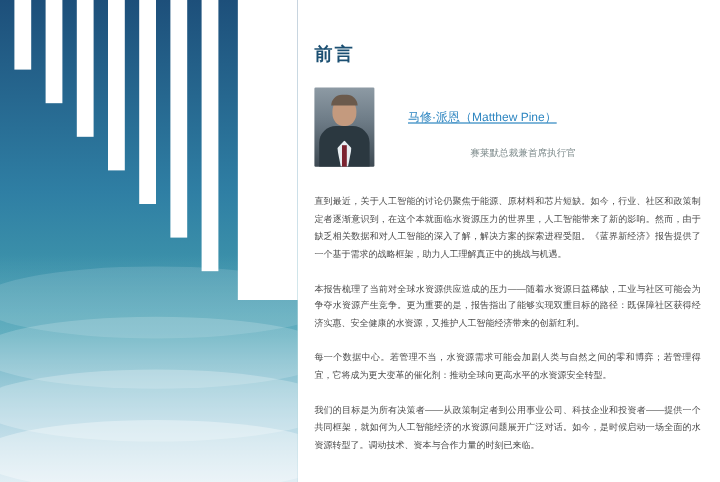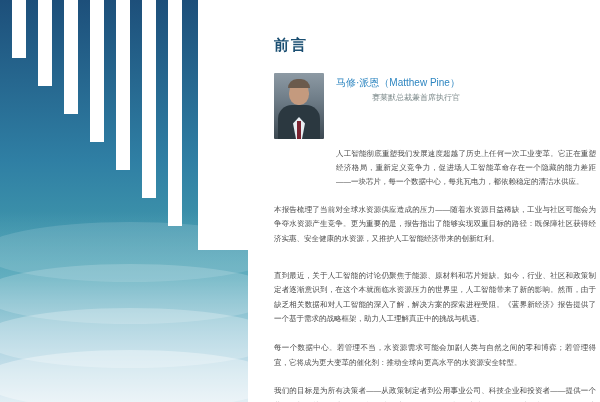--- a/index.html
+++ b/index.html
@@ -63,21 +63,21 @@
   .stripe {
     position: absolute;
     top: 0;
     width: 14px;
     background: #ffffff;
   }
 
   
   .content {
     position: absolute;
-    left: 274px;
+    left: 262px;
     top: 0;
     width: 322px;
     height: 402px;
   }
   .doc-title {
     margin: 36px 0 0 0;
     font-size: 15px;
     font-weight: bold;
     color: #1b4f72;
     letter-spacing: 2px;
@@ -141,21 +141,22 @@
     background: #7b2330;
   }
   .author-meta {
     margin-left: 12px;
     padding-top: 2px;
   }
   .author-name {
     font-size: 10px;
     color: #2e86c1;
     line-height: 1.5;
-    margin: 0;
+    margin: 16px;
+    text-decoration: underline;
   }
   .author-role {
     font-size: 8px;
     color: #7f8c8d;
     line-height: 1.6;
     margin: 2px 0 0 0;
     text-align: right;
   }
   .lead-para {
     font-size: 7.5px;
@@ -207,21 +208,20 @@
         <div class="tie"></div>
         <div class="head"></div>
         <div class="hair"></div>
       </div>
       <div class="author-meta">
         <p class="author-name">马修·派恩（Matthew Pine）</p>
         <p class="author-role">赛莱默总裁兼首席执行官</p>
       </div>
     </div>
 
-    <p class="lead-para">人工智能彻底重塑我们发展速度超越了历史上任何一次工业变革。它正在重塑经济格局，重新定义竞争力，促进场人工智能革命存在一个隐藏的能力差距——一块芯片，每一个数据中心，每兆瓦电力，都依赖稳定的清洁水供应。</p>
-
+
+    <p class="body-para first">直到最近，关于人工智能的讨论仍聚焦于能源、原材料和芯片短缺。如今，行业、社区和政策制定者逐渐意识到，在这个本就面临水资源压力的世界里，人工智能带来了新的影响。然而，由于缺乏相关数据和对人工智能的深入了解，解决方案的探索进程受阻。《蓝界新经济》报告提供了一个基于需求的战略框架，助力人工理解真正中的挑战与机遇。</p>
     <p class="body-para">本报告梳理了当前对全球水资源供应造成的压力——随着水资源日益稀缺，工业与社区可能会为争夺水资源产生竞争。更为重要的是，报告指出了能够实现双重目标的路径：既保障社区获得经济实惠、安全健康的水资源，又推护人工智能经济带来的创新红利。</p>
-    <p class="body-para first">直到最近，关于人工智能的讨论仍聚焦于能源、原材料和芯片短缺。如今，行业、社区和政策制定者逐渐意识到，在这个本就面临水资源压力的世界里，人工智能带来了新的影响。然而，由于缺乏相关数据和对人工智能的深入了解，解决方案的探索进程受阻。《蓝界新经济》报告提供了一个基于需求的战略框架，助力人工理解真正中的挑战与机遇。</p>
     <p class="body-para">每一个数据中心。若管理不当，水资源需求可能会加剧人类与自然之间的零和博弈；若管理得宜，它将成为更大变革的催化剂：推动全球向更高水平的水资源安全转型。</p>
     <p class="body-para">我们的目标是为所有决策者——从政策制定者到公用事业公司、科技企业和投资者——提供一个共同框架，就如何为人工智能经济的水资源问题展开广泛对话。如今，是时候启动一场全面的水资源转型了。调动技术、资本与合作力量的时刻已来临。</p>
 
   </div>
 </div>
 
 </body></html>

